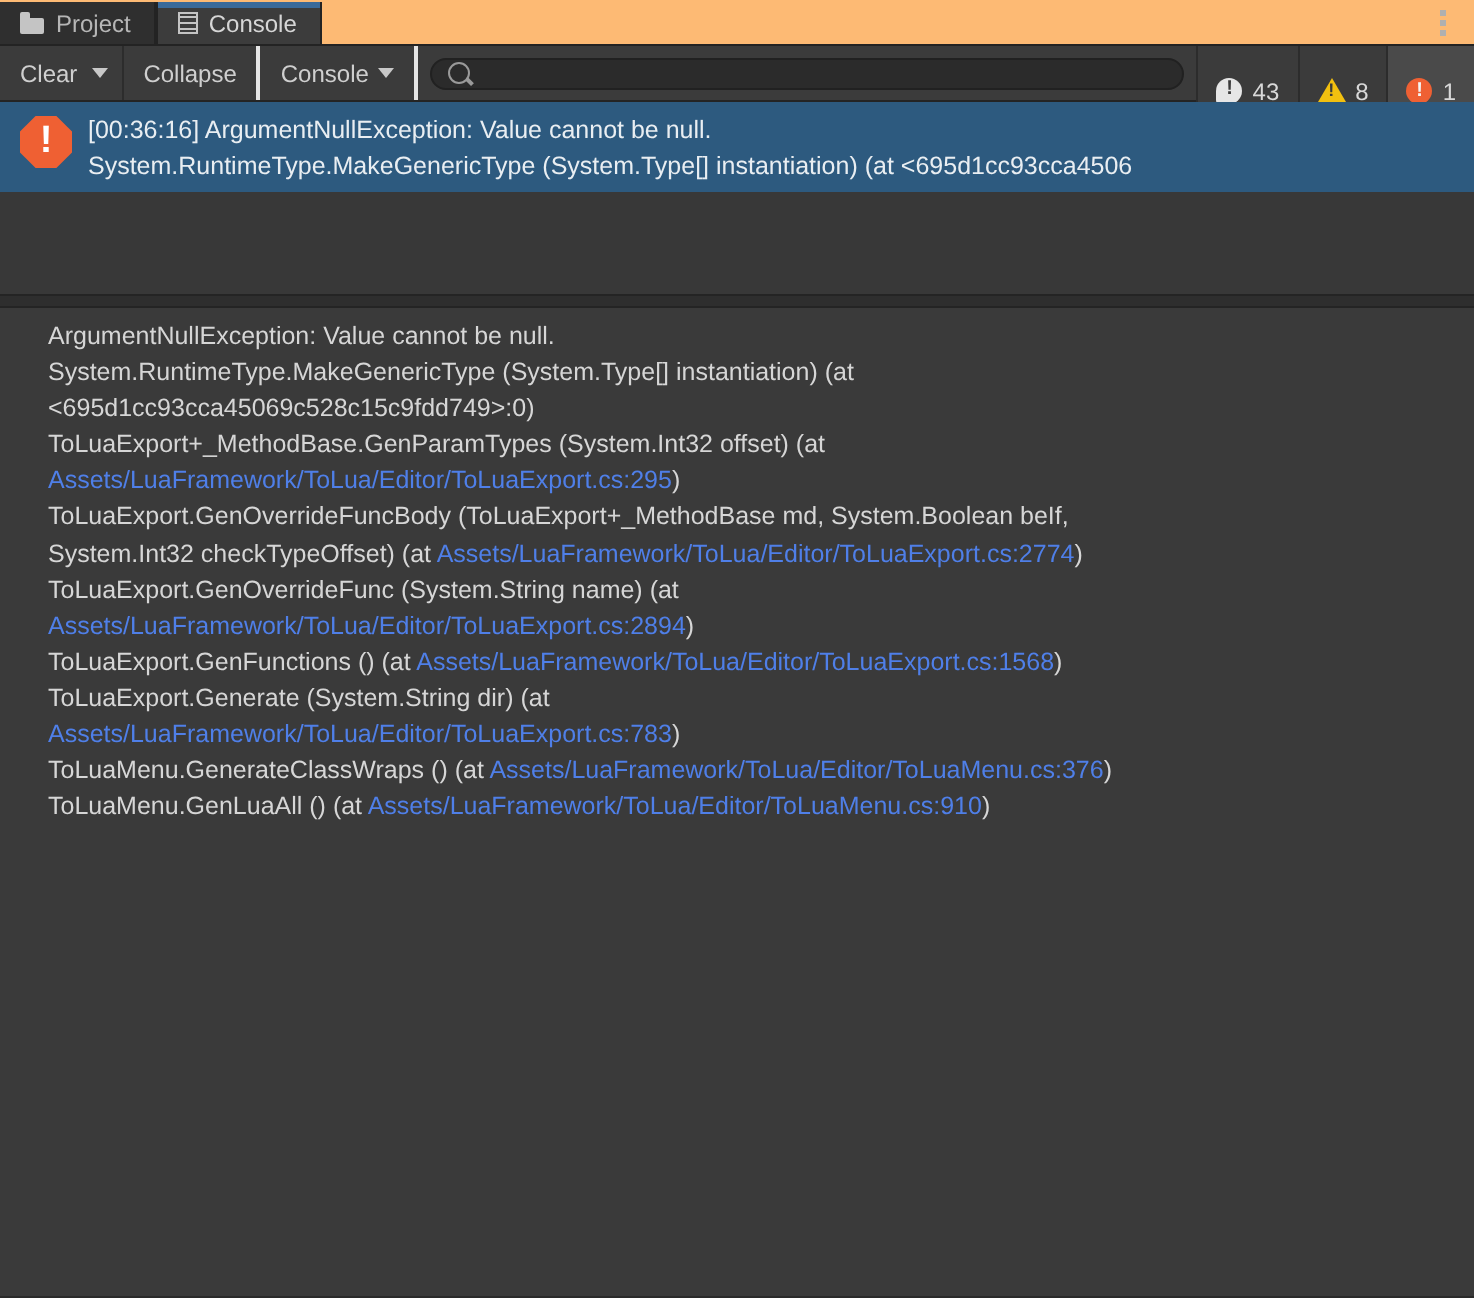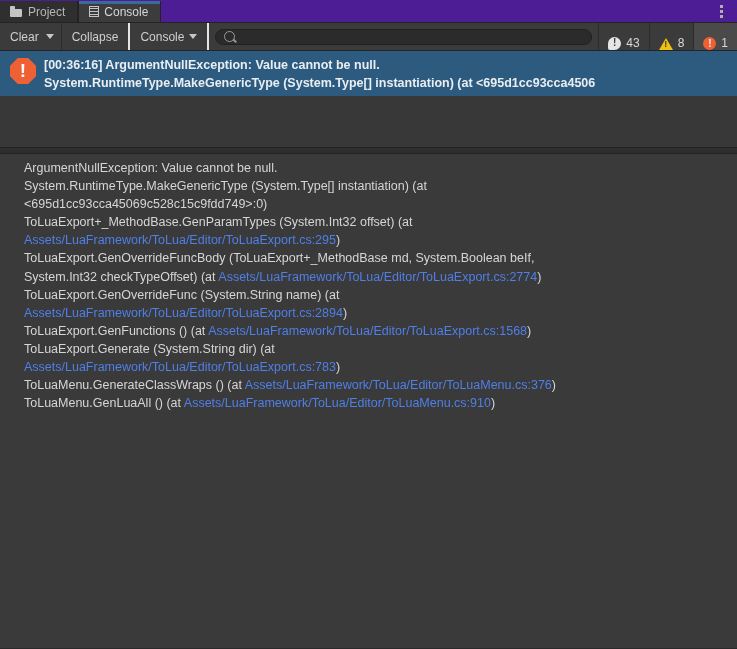--- a/index.html
+++ b/index.html
@@ -20,21 +20,21 @@
     height: 649px;
     display: flex;
     flex-direction: column;
     background: #383838;
     position: relative;
   }
 
   
   .tabstrip {
     height: 22px;
-    background: #4c1d95;
+    background: #fdba74;
     display: flex;
     align-items: flex-end;
     position: relative;
     flex: 0 0 auto;
     border-bottom: 1px solid #232323;
   }
   .tab {
     height: 21px;
     display: flex;
     align-items: center;
@@ -204,23 +204,23 @@
     font-family: "Liberation Sans", sans-serif;
     margin-left: 5px;
     padding: 0;
   }
   .counters {
     display: flex;
     align-items: stretch;
   }
   .counter {
     display: flex;
-    align-items: flex-end;
+    align-items: flex-start;
     gap: 5px;
-    padding: 0 9px;
+    padding: 16px 9px;
     font-size: 12px;
     color: #d8d8d8;
     border-left: 1px solid #2c2c2c;
     background: #3b3b3b;
     cursor: default;
   }
   .counter.pressed { background: #4a4a4a; }
   .ic-info {
     width: 13px; height: 13px;
     background: #e6e6e6;
@@ -285,21 +285,20 @@
     overflow: hidden;
     position: relative;
   }
   .log-row {
     display: flex;
     align-items: flex-start;
     gap: 8px;
     padding: 5px 6px 4px 10px;
     box-sizing: border-box;
     cursor: default;
-    font-weight: bold;
   }
   .log-row.selected {
     background: #2d5a7f;
   }
   .row-icon-err {
     width: 26px; height: 26px;
     background: #ef6033;
     flex: 0 0 auto;
     margin-top: 2px;
     position: relative;

